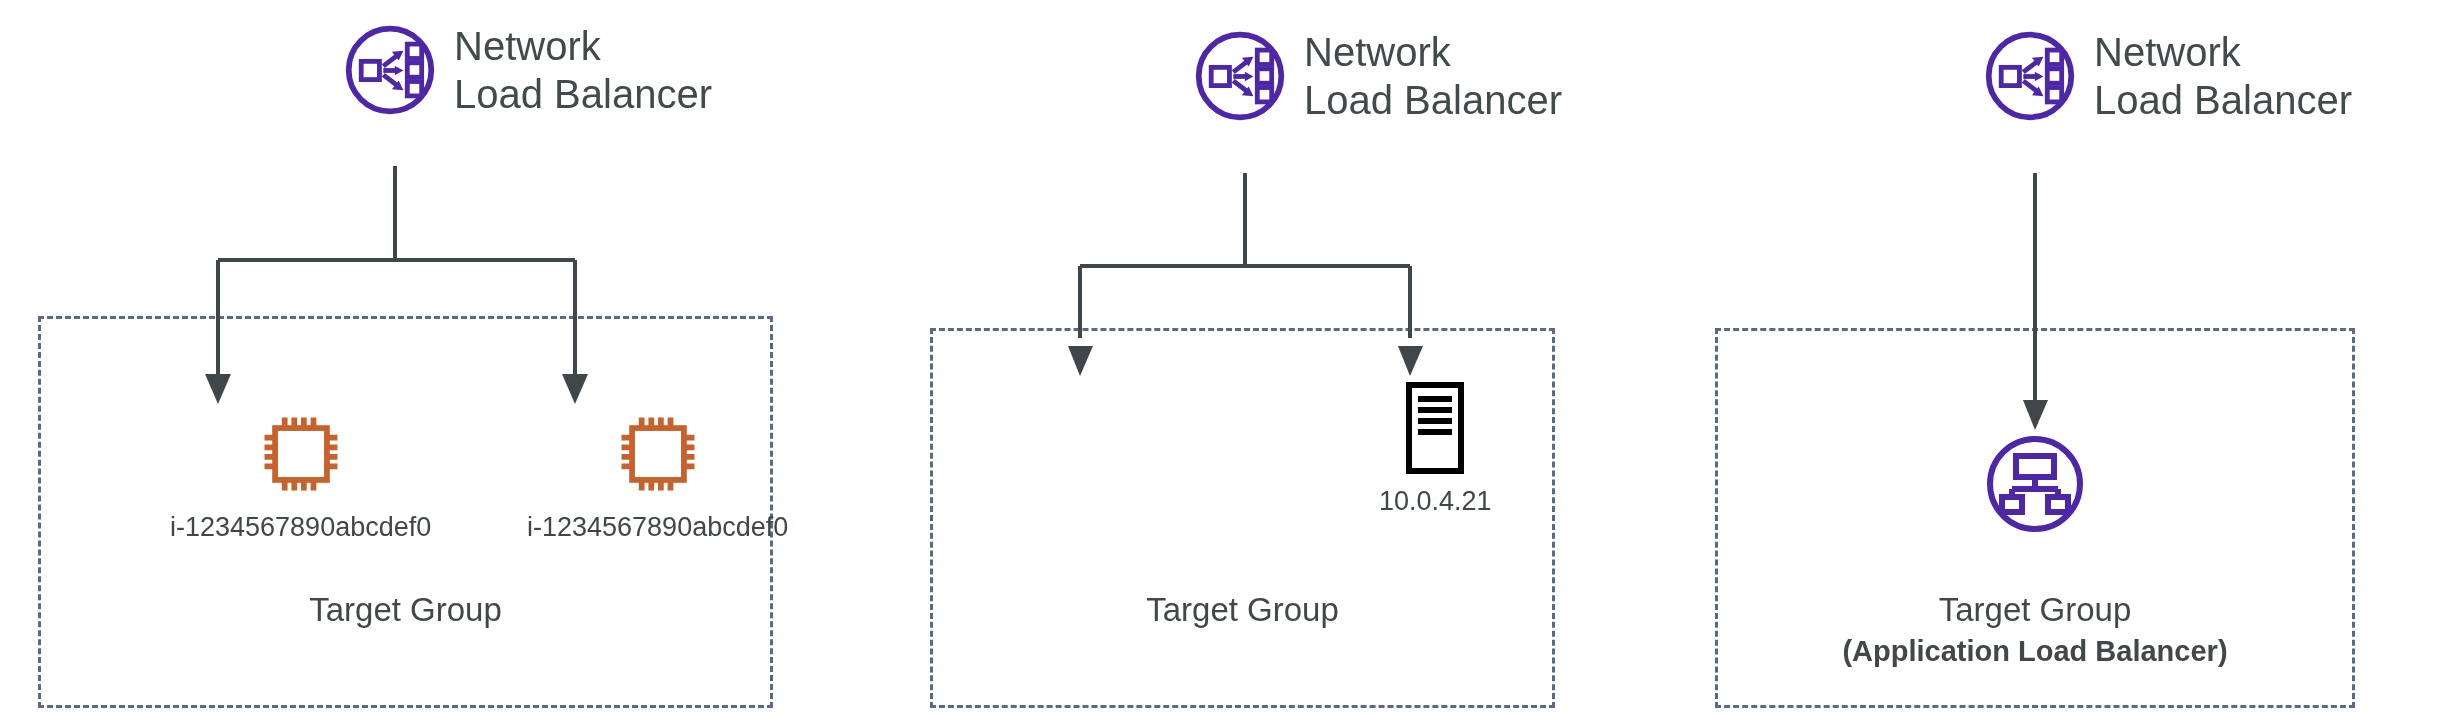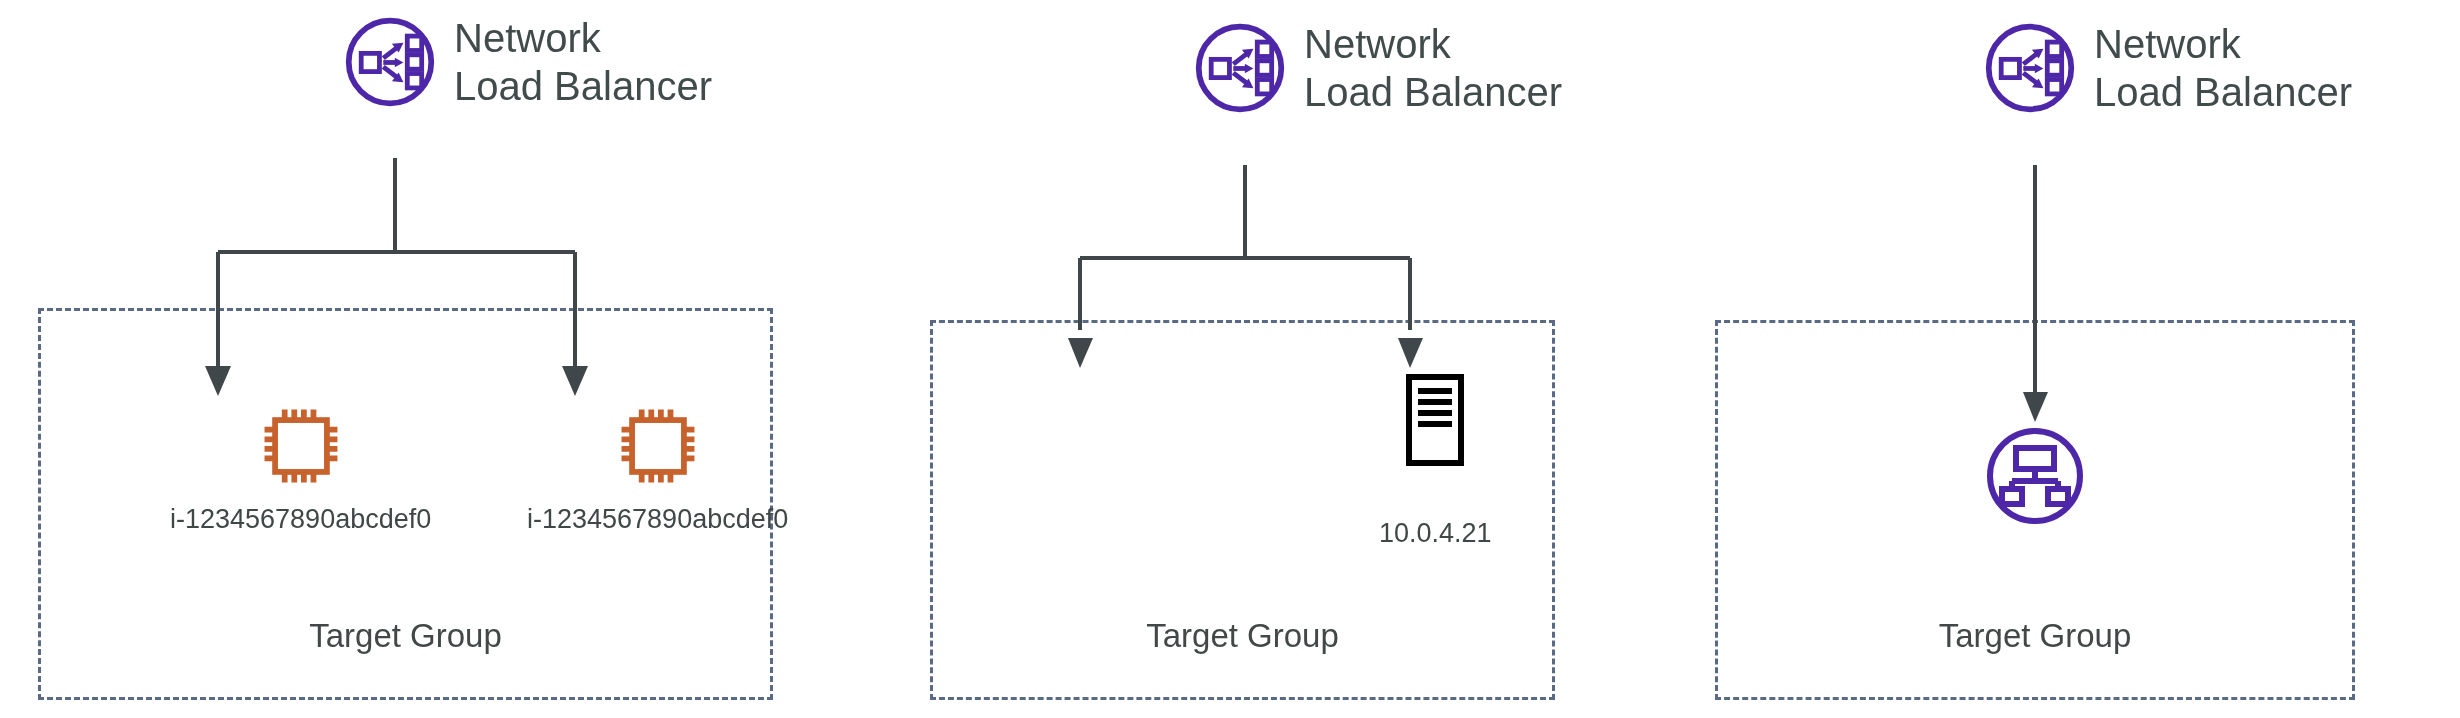--- a/index.html
+++ b/index.html
@@ -18,21 +18,21 @@
   .canvas {
     position: absolute;
     inset: 0;
     width: 2460px;
     height: 718px;
   }
 
   
   .panel {
     position: absolute;
-    top: 0;
+    top: 8px;
     height: 707px;
   }
   #panel-0 { left: 0px;    width: 820px; }
   #panel-1 { left: 880px;  width: 700px; }
   #panel-2 { left: 1660px; width: 800px; }
 
   
   .nlb-header {
     position: absolute;
     display: flex;
@@ -59,21 +59,20 @@
     box-sizing: border-box;
     background: transparent;
   }
 
   
   .tg-caption {
     position: absolute;
     text-align: center;
     color: #424848;
     line-height: 1.22;
-    margin-top: 34px;
   }
   .tg-caption .tg-title {
     display: block;
     font-size: 33px;
     font-weight: 400;
   }
   .tg-caption .tg-sub {
     display: block;
     font-size: 29px;
     font-weight: 700;
@@ -209,21 +208,21 @@
           <polygon points="64,71 52,70 59,61" fill="#4D27A8"></polygon>
         </svg>
       </span>
       <span class="nlb-label">
         <span>Network</span><br>
         <span>Load Balancer</span>
       </span>
     </div>
 
 
-    <div class="node" style="left:499px; top:372px;gap:40px;">
+    <div class="node" style="left:499px; top:372px;">
       <span class="srv-wrap">
         <svg viewBox="0 0 62 96" width="62" height="96">
           <rect x="5" y="5" width="52" height="86" fill="#ffffff" stroke="#000000" stroke-width="6"></rect>
           <g fill="#000000">
             <rect x="14" y="16" width="34" height="6"></rect>
             <rect x="14" y="27" width="34" height="6"></rect>
             <rect x="14" y="38" width="34" height="6"></rect>
             <rect x="14" y="49" width="34" height="6"></rect>
           </g>
         </svg>
@@ -277,16 +276,17 @@
           <path d="M29 57 L29 65 M75 57 L75 65" stroke="#4D27A8" stroke-width="6" fill="none"></path>
           <rect x="19" y="65" width="20" height="15" fill="none" stroke="#4D27A8" stroke-width="6"></rect>
           <rect x="65" y="65" width="20" height="15" fill="none" stroke="#4D27A8" stroke-width="6"></rect>
         </svg>
       </span>
       <span class="node-caption"></span>
     </div>
 
     <div class="tg-caption" style="left:55px; top:582px; width:640px;">
       <span class="tg-title">Target Group</span>
+      <span class="tg-sub">(Application Load Balancer)</span>
     </div>
   </div>
 
 </div>
 
 </body></html>

